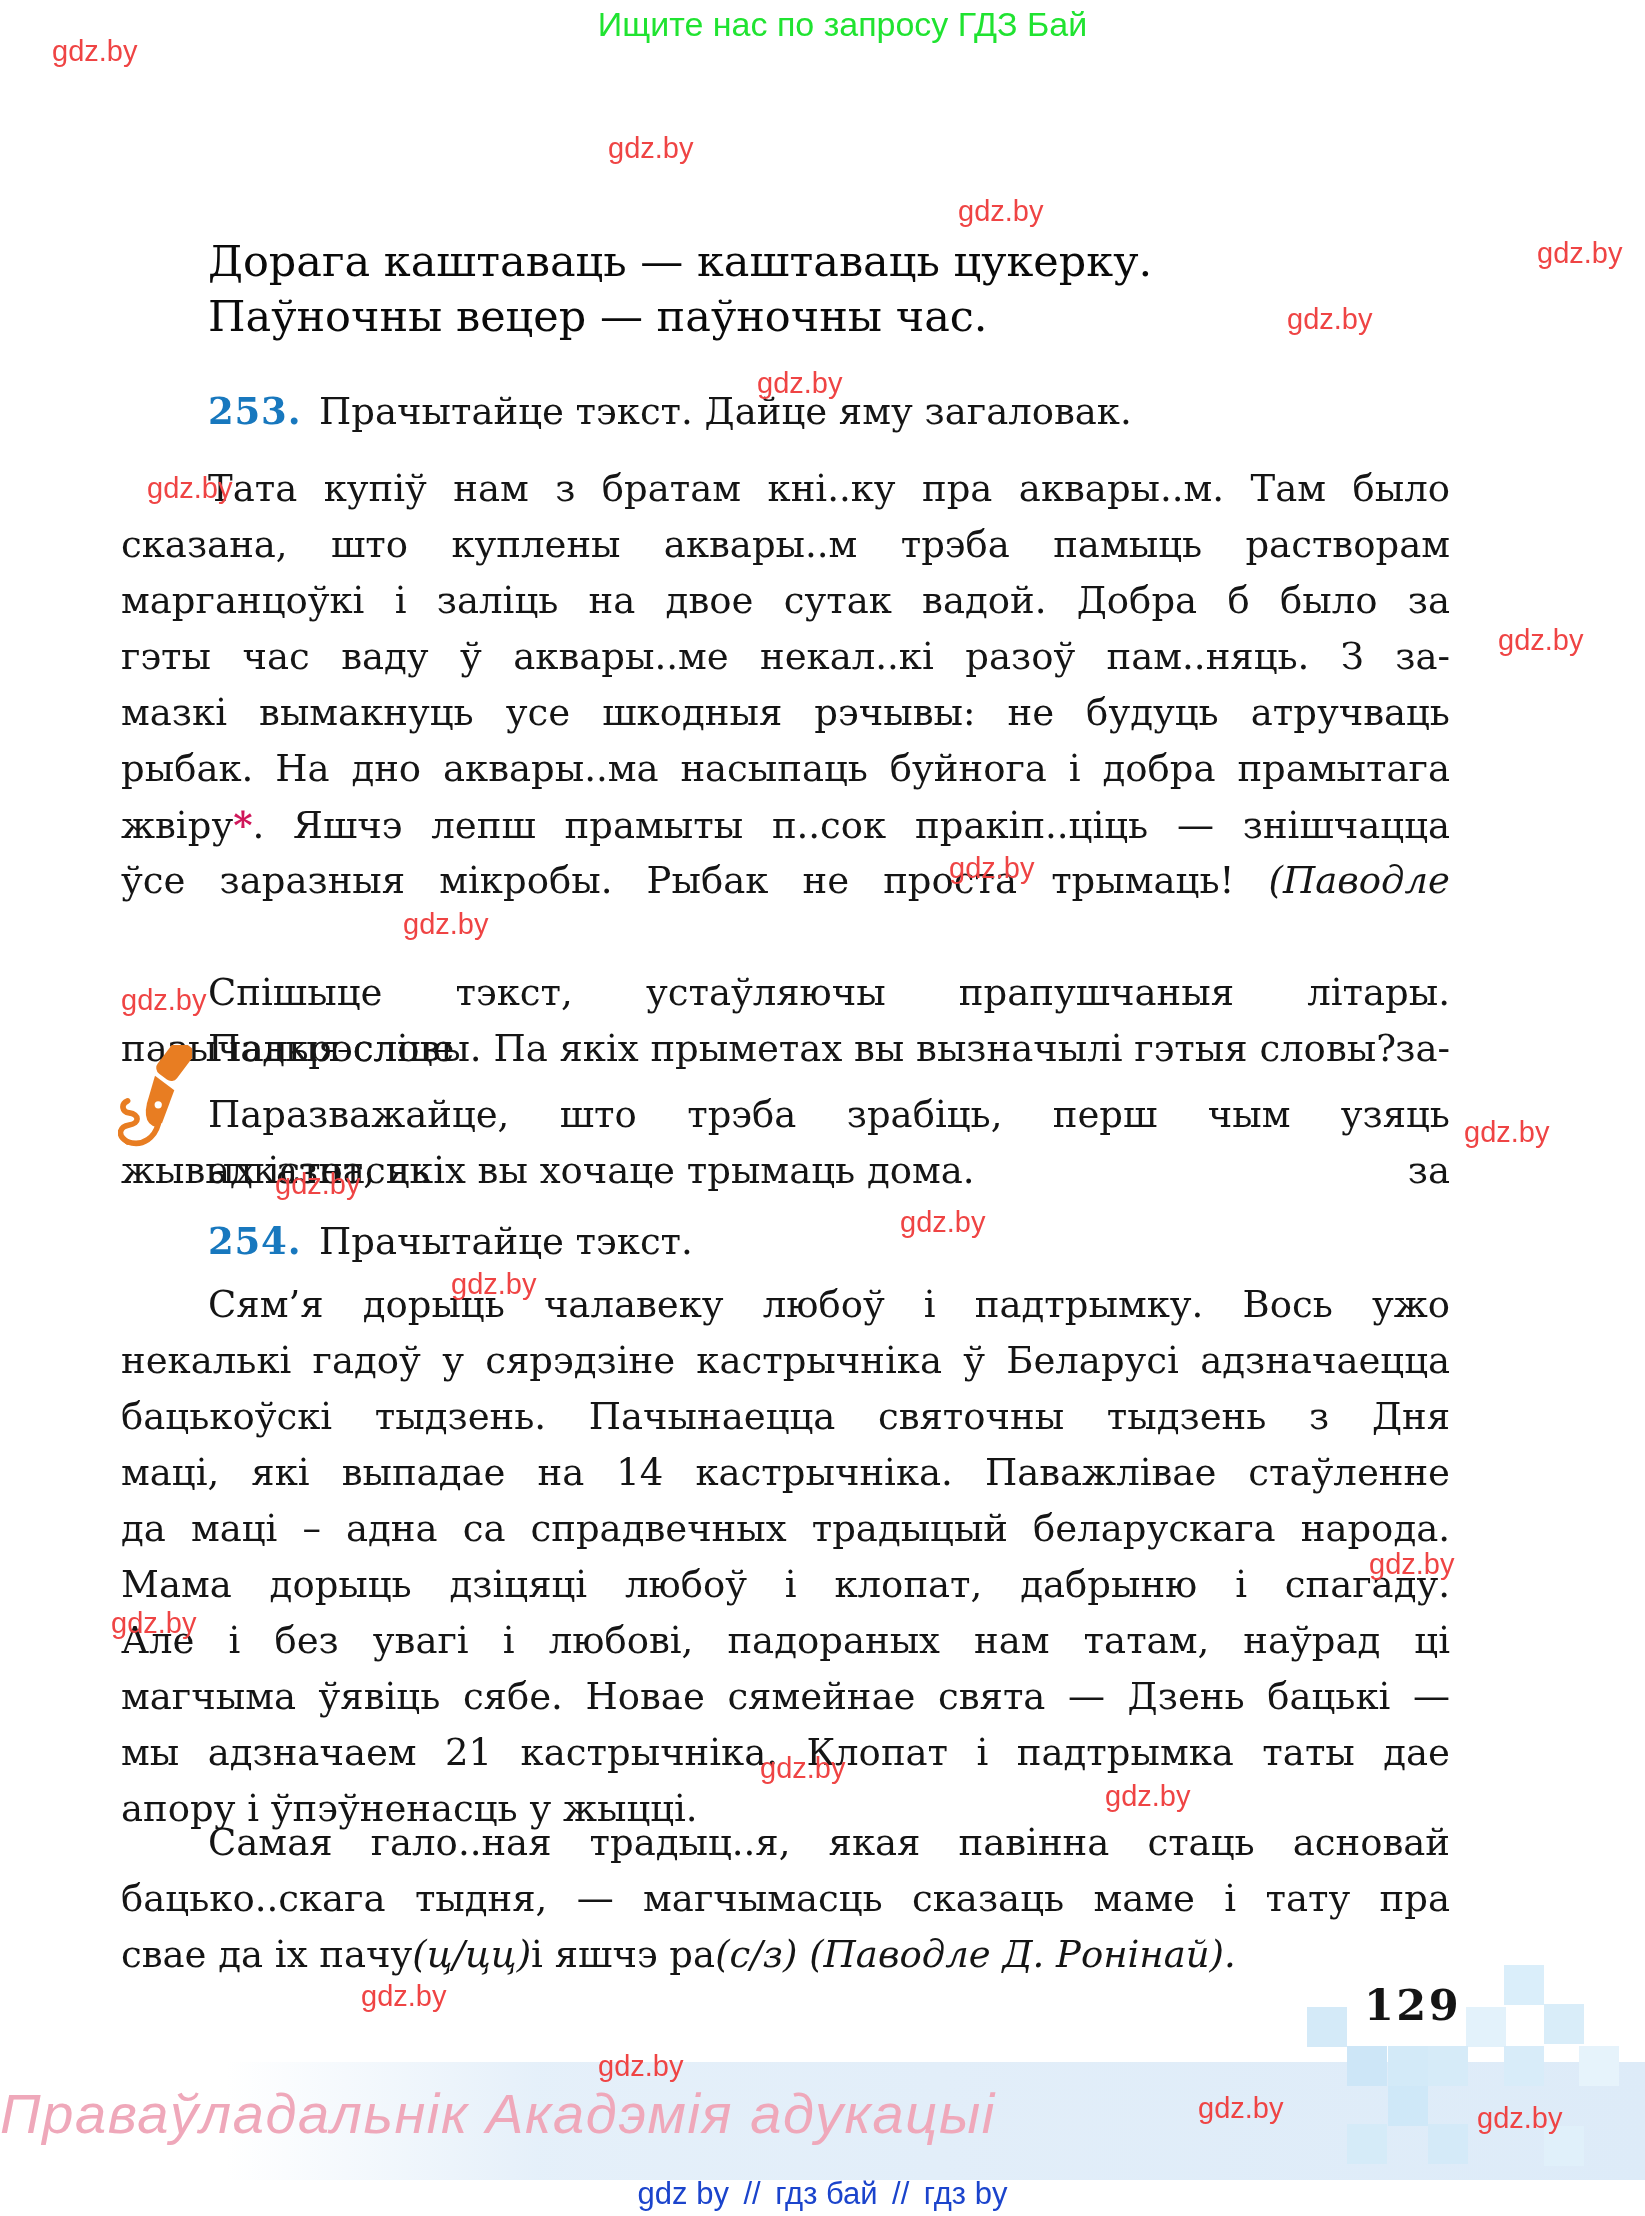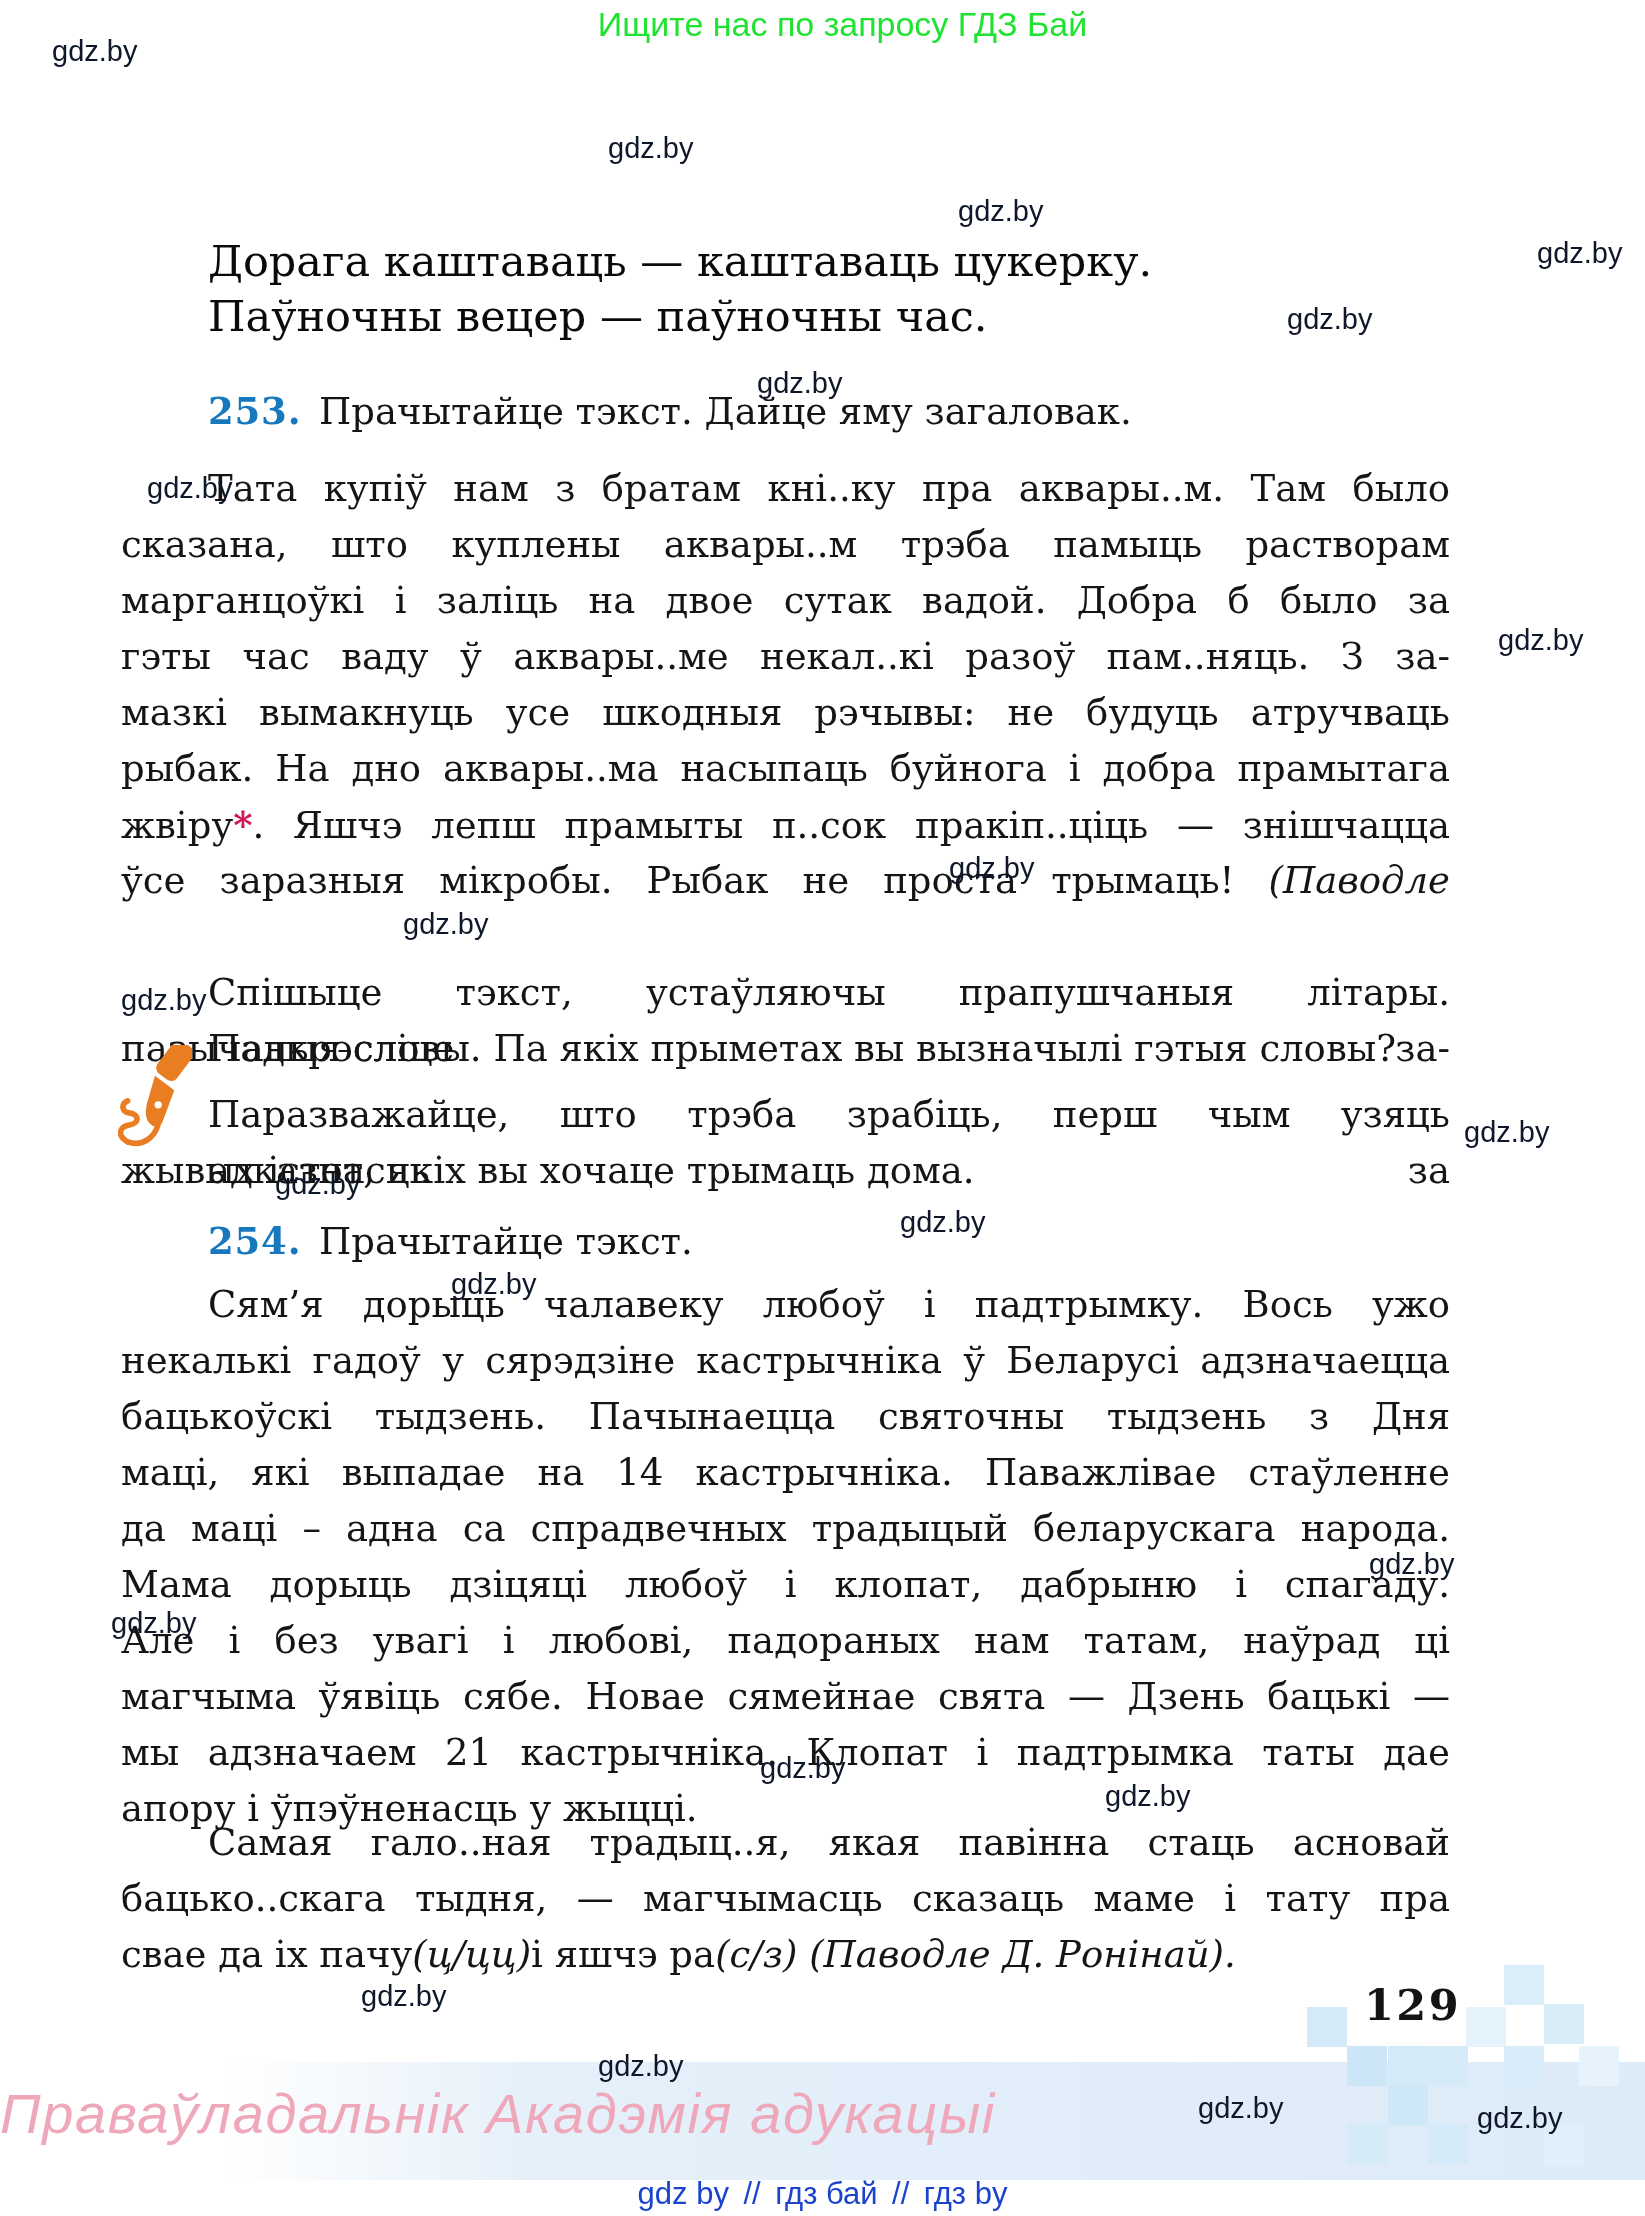--- a/index.html
+++ b/index.html
@@ -5,21 +5,21 @@
   html,body{margin:0;padding:0;background:#ffffff;}
   body{width:1645px;height:2216px;position:relative;font-family:"DejaVu Serif",serif;}
   .page{position:absolute;inset:0;overflow:hidden;background:#fff;}
 
   
   .band{position:absolute;left:226px;top:2062px;width:1420px;height:118px;z-index:1;
         background:linear-gradient(90deg,rgba(231,242,250,0) 0%,rgba(226,238,249,.9) 22%,rgba(221,235,248,1) 100%);}
   .sq{position:absolute;width:40px;height:40px;z-index:1;}
 
   
-  .wm{position:absolute;font:29px "Liberation Sans",sans-serif;color:#0f172a;z-index:4;white-space:nowrap;}
+  .wm{position:absolute;font:29px "Liberation Sans",sans-serif;color:#ef4444;z-index:4;white-space:nowrap;}
 
   
   .banner{position:absolute;top:4.8px;left:0;width:100%;text-align:center;z-index:4;
           font:34px "Liberation Sans",sans-serif;color:#20e331;padding-left:20px;}
 
   
   .epigraph{position:absolute;left:208px;top:234px;z-index:3;font-size:43px;line-height:55px;
             color:#0a0a0a;white-space:nowrap;}
 
   

